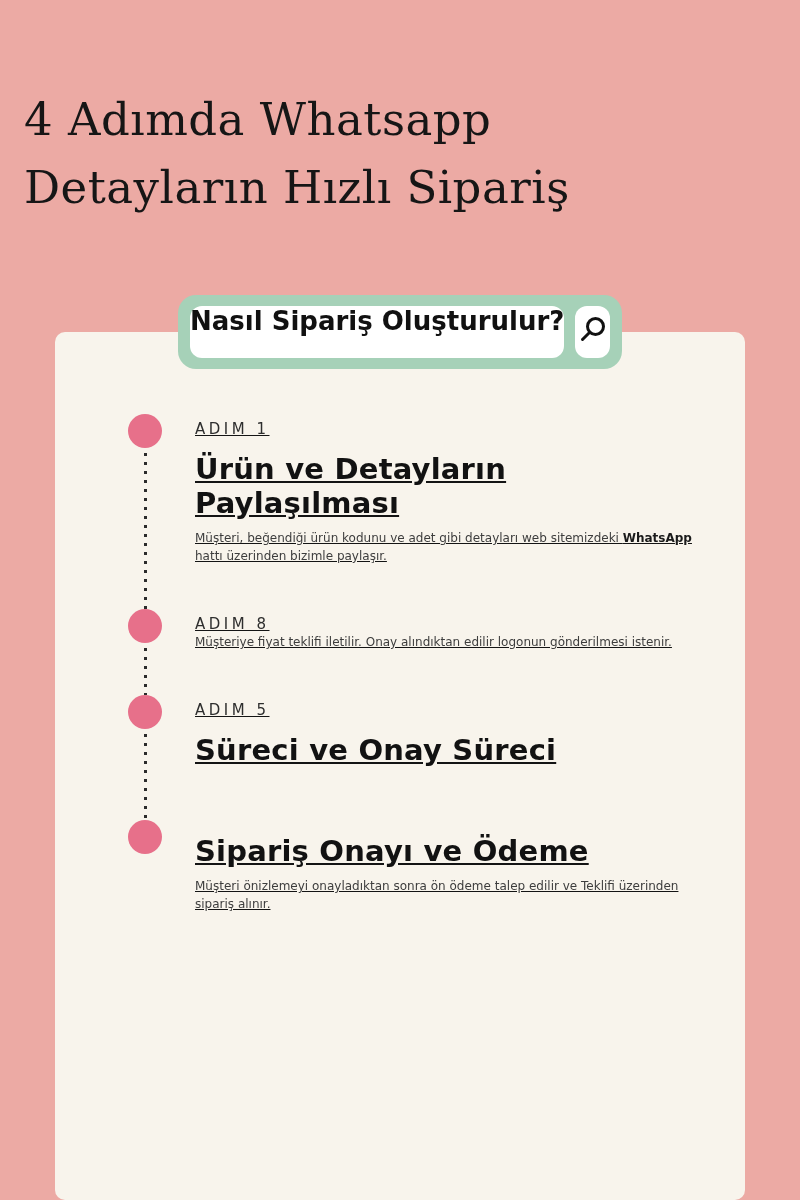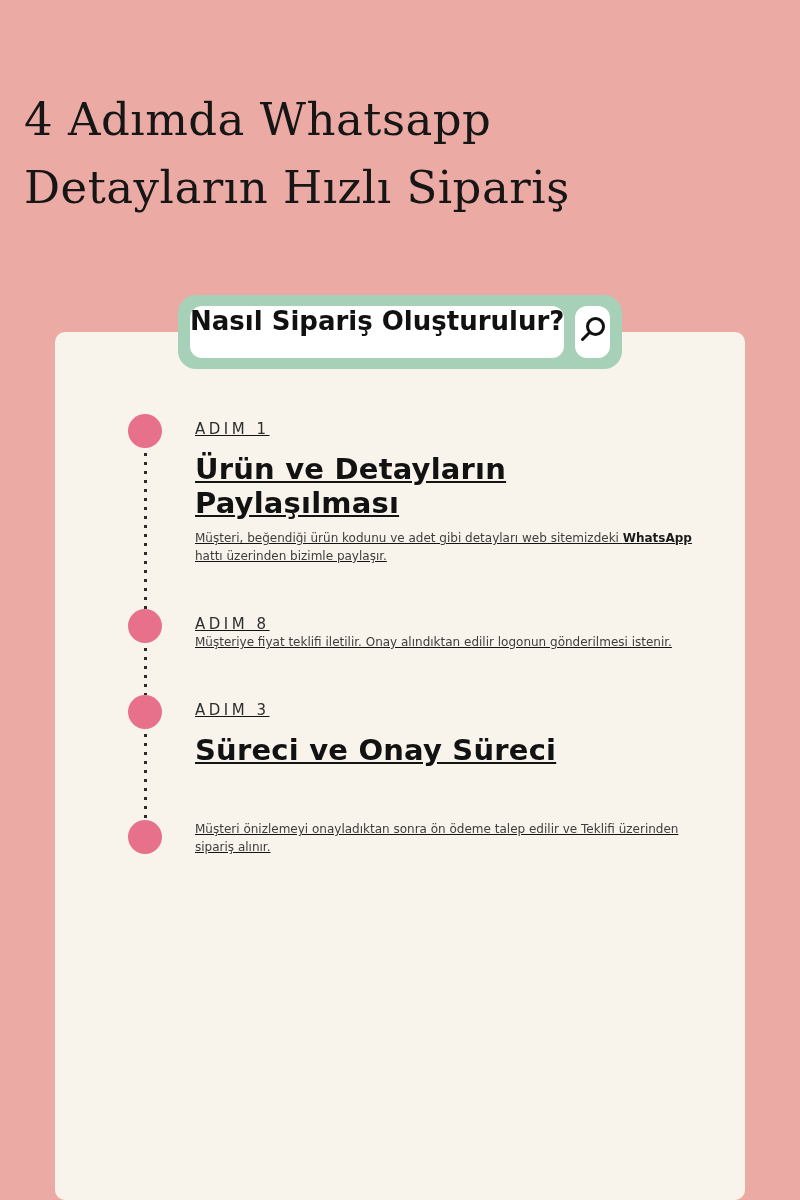--- a/index.html
+++ b/index.html
@@ -187,28 +187,29 @@
       <p class="step-body"><span>Müşteriye fiyat teklifi iletilir. Onay alındıktan edilir logonun gönderilmesi istenir.</span></p>
     </div>
   </div>
 
   <div class="step">
     <div class="rail">
       <div class="dot"></div>
       <div class="line"></div>
     </div>
     <div class="content">
-      <div class="step-label">ADIM 3</div>
+      <div class="step-label">ADIM 5</div>
       <h3 class="step-heading">Süreci ve Onay Süreci</h3>
     </div>
   </div>
 
   <div class="step">
     <div class="rail">
       <div class="dot"></div>
 
     </div>
     <div class="content">
+      <h3 class="step-heading">Sipariş Onayı ve Ödeme</h3>
       <p class="step-body"><span>Müşteri önizlemeyi onayladıktan sonra ön ödeme talep edilir ve Teklifi üzerinden sipariş alınır.</span></p>
     </div>
   </div>
 </div>
 </div>
 
 </body></html>

